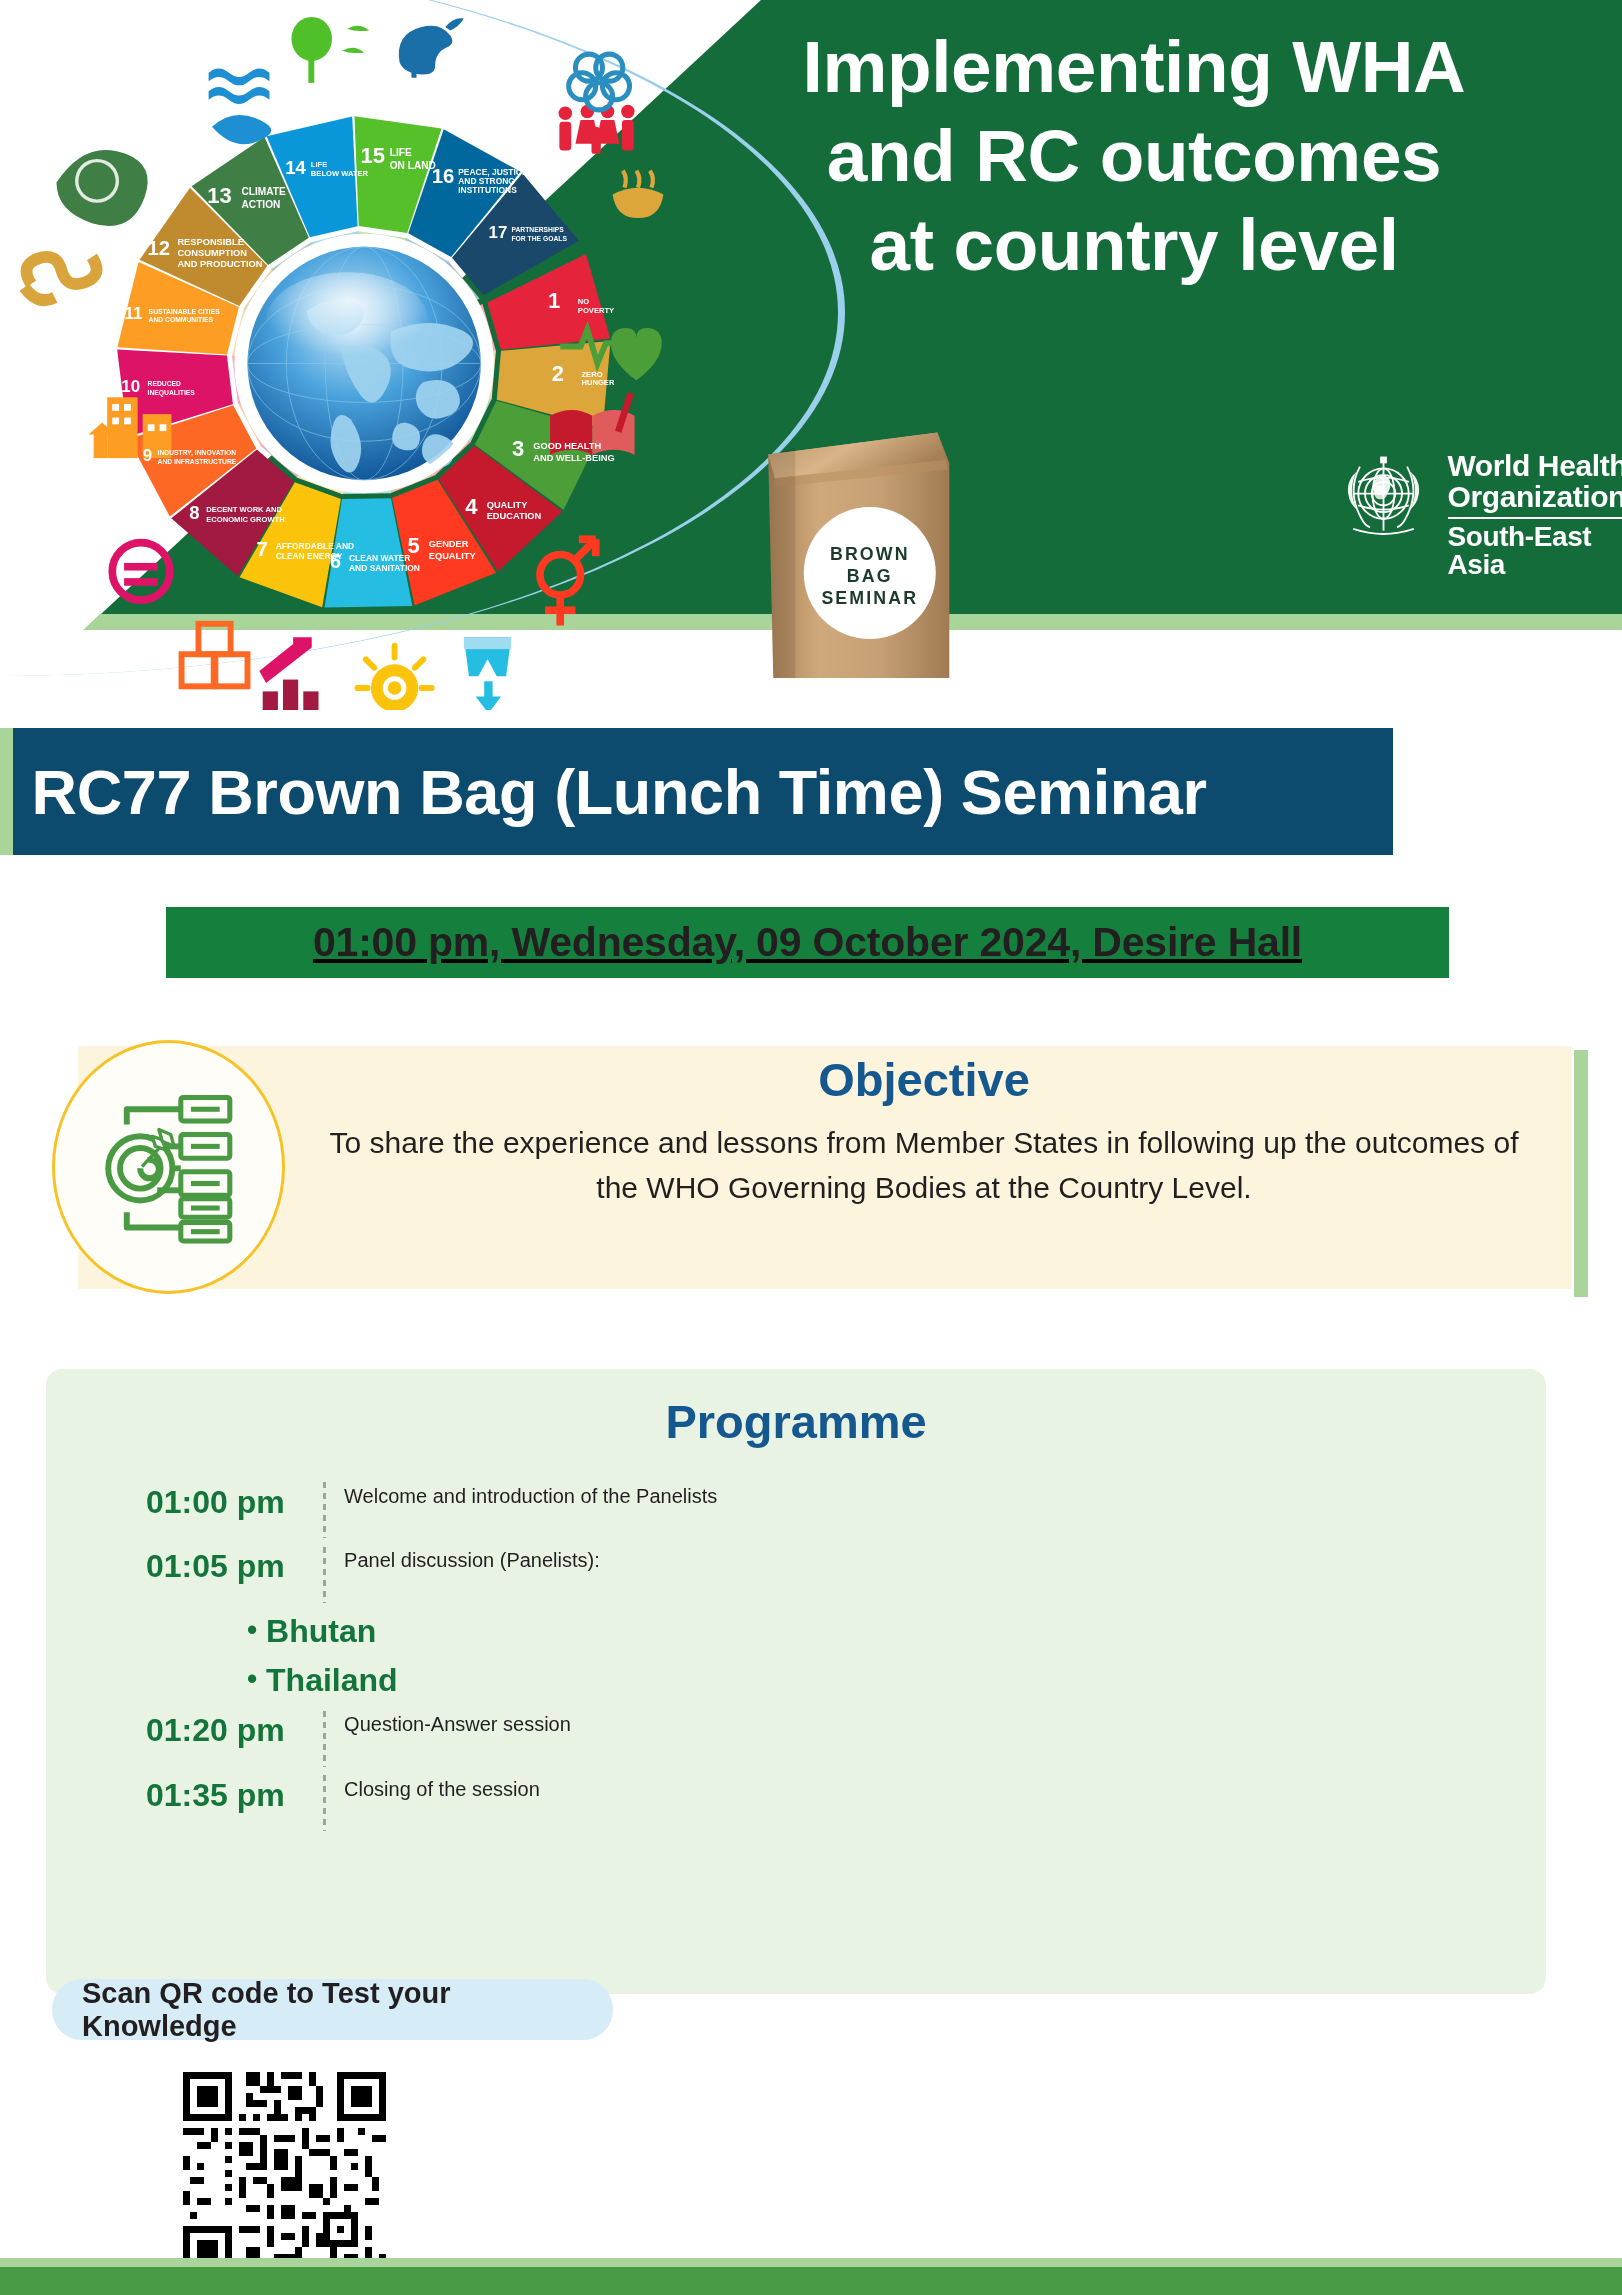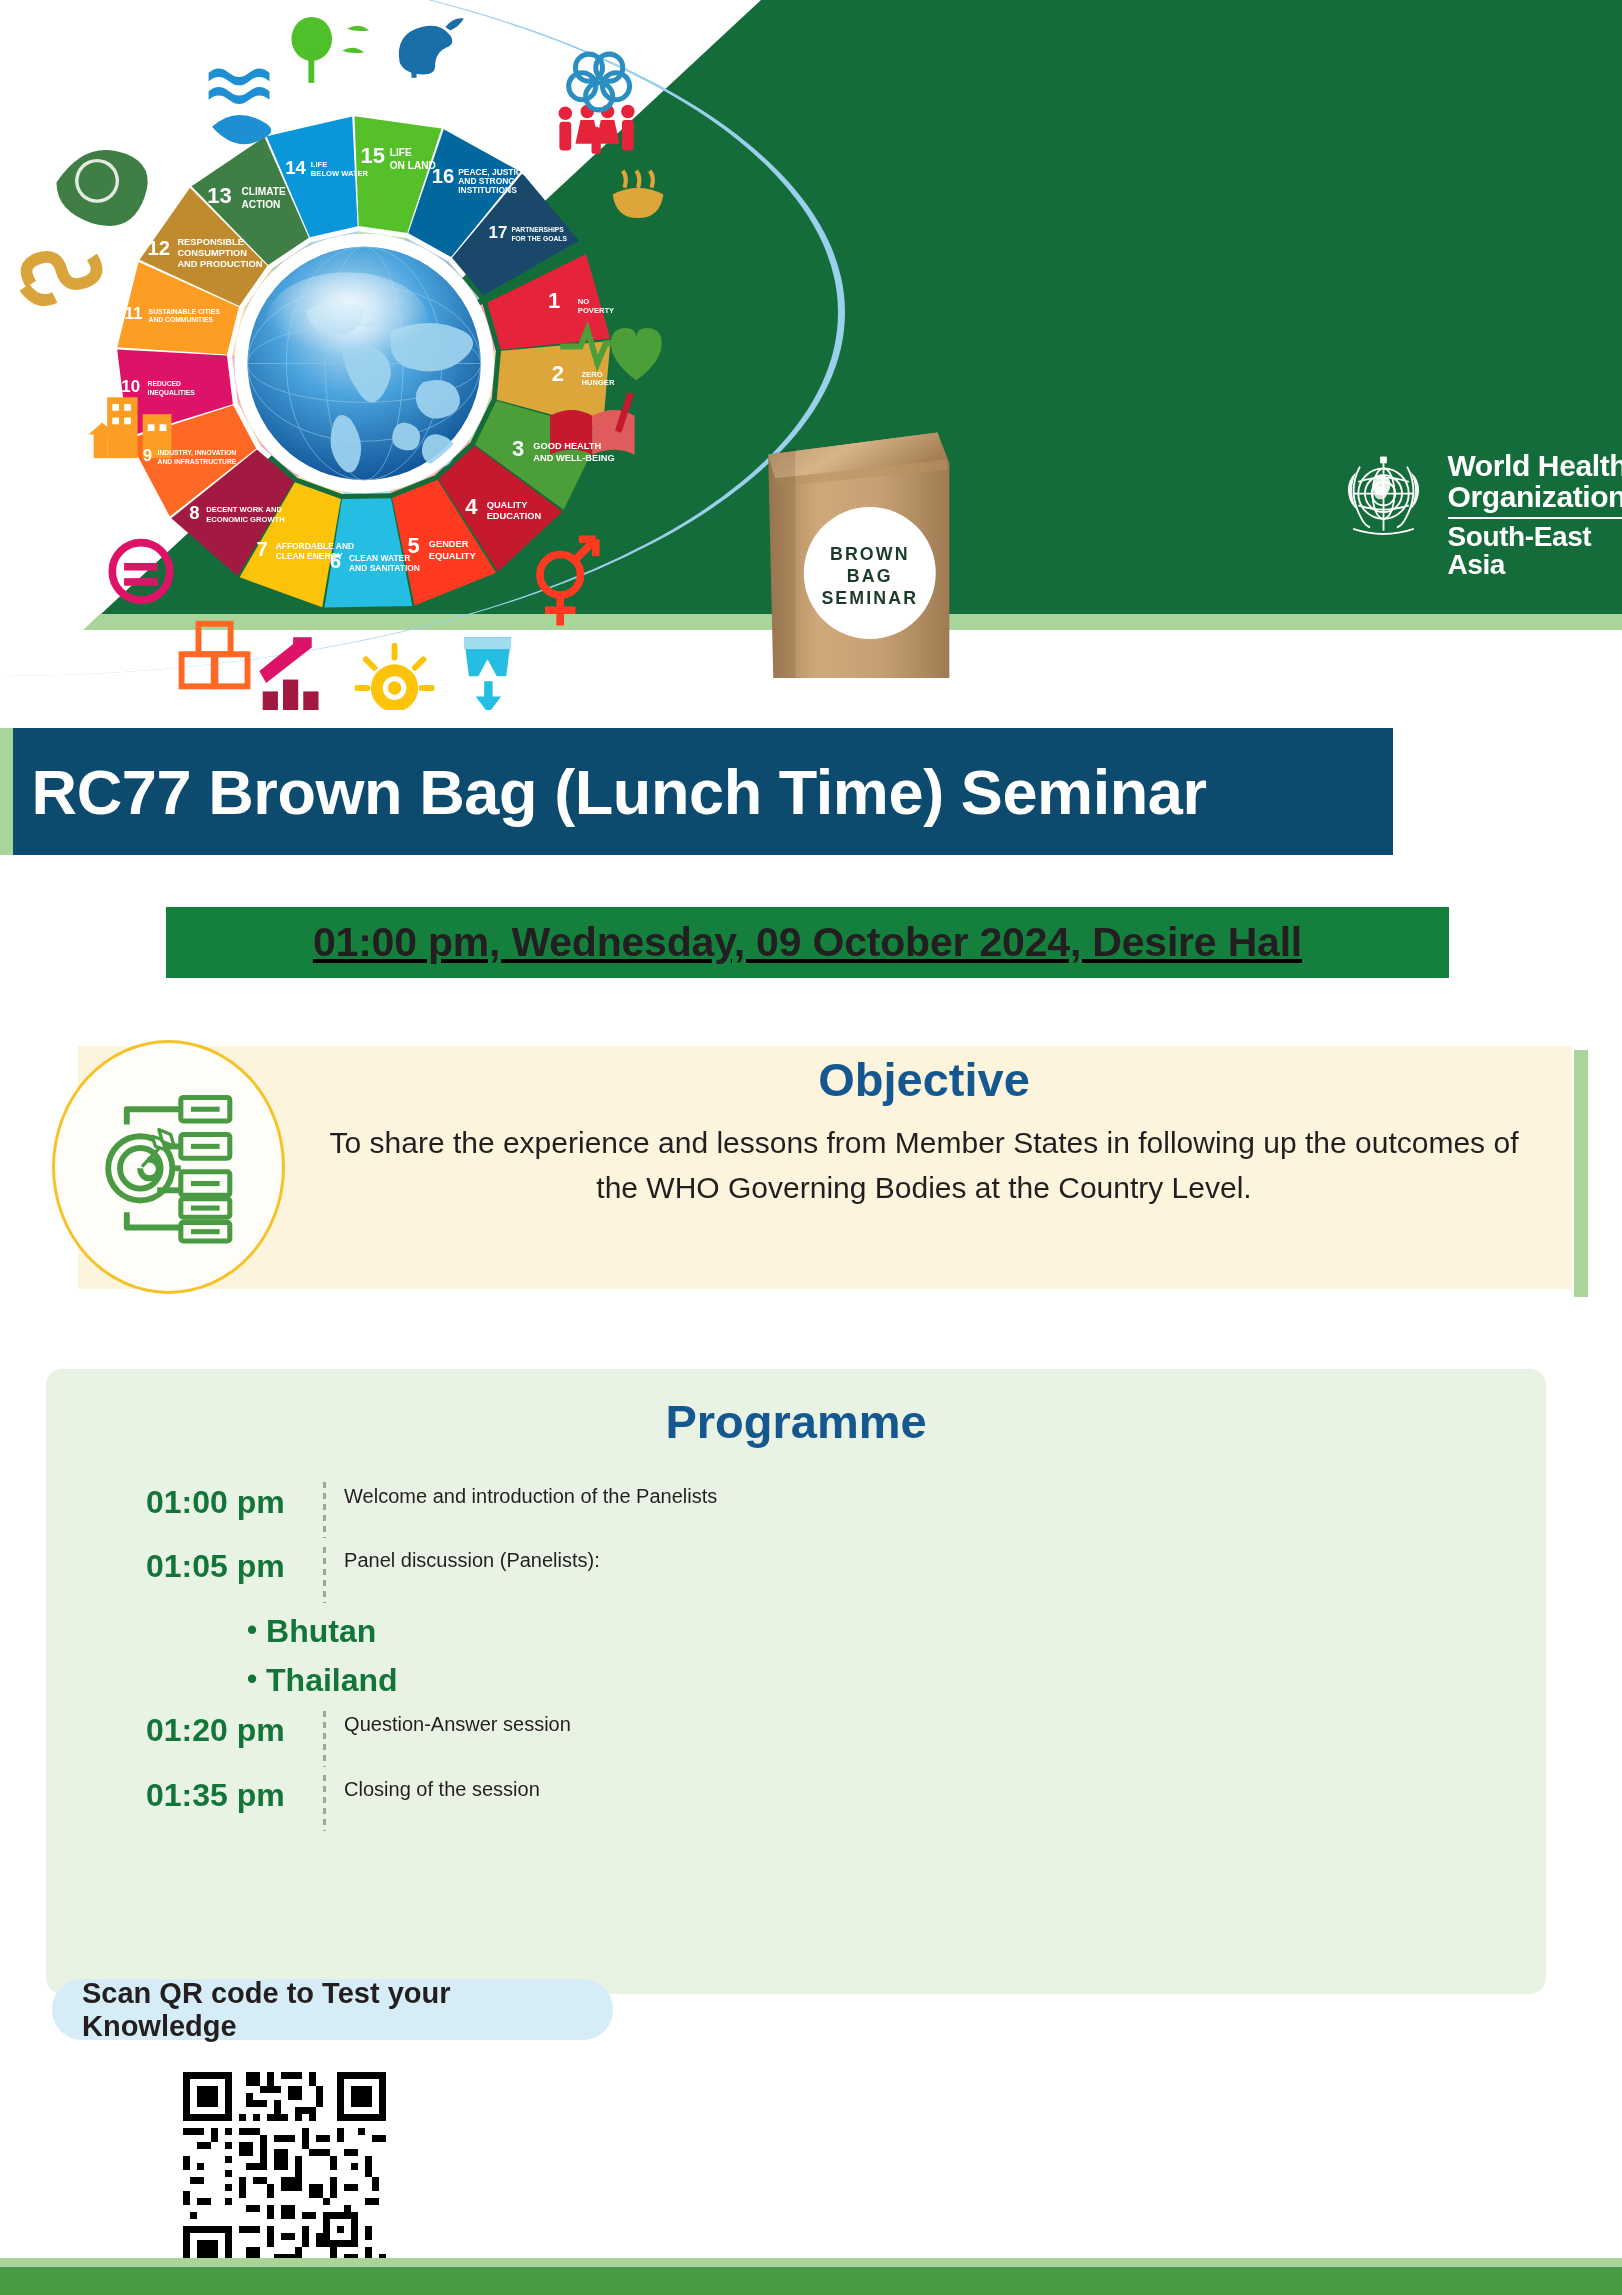--- a/index.html
+++ b/index.html
@@ -492,20 +492,25 @@
             <g transform="rotate(50) translate(0,-238) rotate(-50)">
                 <text x="-24" y="4" font-size="20" text-anchor="middle">17</text>
                 <text x="-8" y="-2" font-size="8" text-anchor="start">PARTNERSHIPS</text>
                 <text x="-8" y="8" font-size="8" text-anchor="start">FOR THE GOALS</text>
               </g>
           </g>
         </g>
       </svg>
     </div>
 
+    <div class="header-title">
+      <div>Implementing WHA</div>
+      <div>and RC outcomes</div>
+      <div>at country level</div>
+    </div>
 
     <div class="bag-wrap">
       <svg viewBox="0 0 300 345" width="254" height="292">
         <defs>
           <linearGradient id="bagG" x1="0" y1="0" x2="1" y2="0">
             <stop offset="0%" stop-color="#a98257"></stop>
               <stop offset="28%" stop-color="#cfa97b"></stop>
             <stop offset="62%" stop-color="#c6a074"></stop>
               <stop offset="100%" stop-color="#a07a52"></stop>
           </linearGradient>

